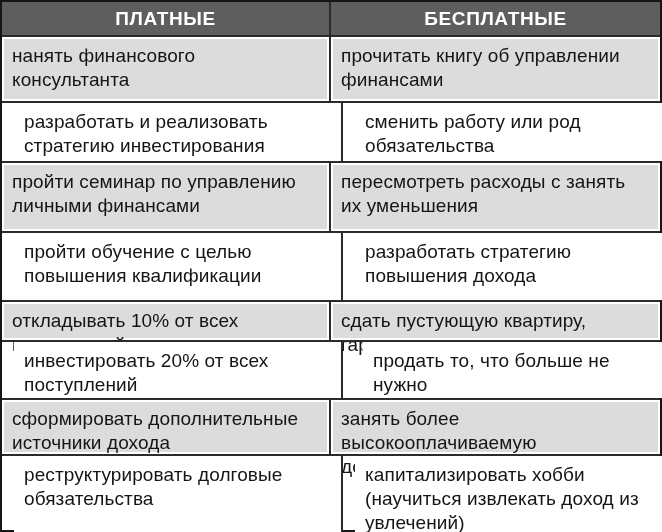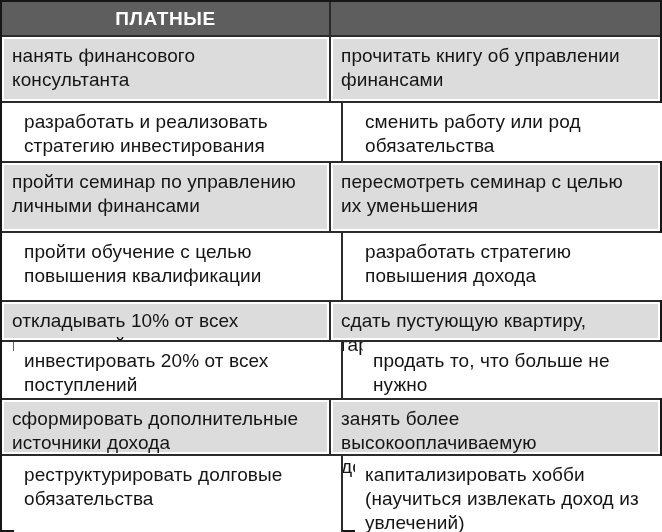--- a/index.html
+++ b/index.html
@@ -78,35 +78,36 @@
     text-align: center;
   }
 </style>
 </head>
 <body>
 
 <div class="table">
 
   <div class="row header-row">
     <div class="cell left head">ПЛАТНЫЕ</div>
+    <div class="cell head">БЕСПЛАТНЫЕ</div>
   </div>
 
   <div class="row r1 shaded">
     <div class="cell left">нанять финансового консультанта</div>
     <div class="cell">прочитать книгу об управлении финансами</div>
   </div>
 
   <div class="row r2 plain">
     <div class="cell left">разработать и реализовать стратегию инвестирования</div>
     <div class="cell">сменить работу или род обязательства</div>
   </div>
 
   <div class="row r3 shaded">
     <div class="cell left">пройти семинар по управлению личными финансами</div>
-    <div class="cell">пересмотреть семинар с целью их уменьшения</div>
+    <div class="cell">пересмотреть расходы с занять их уменьшения</div>
   </div>
 
   <div class="row r4 plain">
     <div class="cell left">пройти обучение с целью повышения квалификации</div>
     <div class="cell">разработать стратегию повышения дохода</div>
   </div>
 
   <div class="row r5 shaded">
     <div class="cell left">откладывать 10% от всех поступлений</div>
     <div class="cell">сдать пустующую квартиру, гараж или дом</div>

